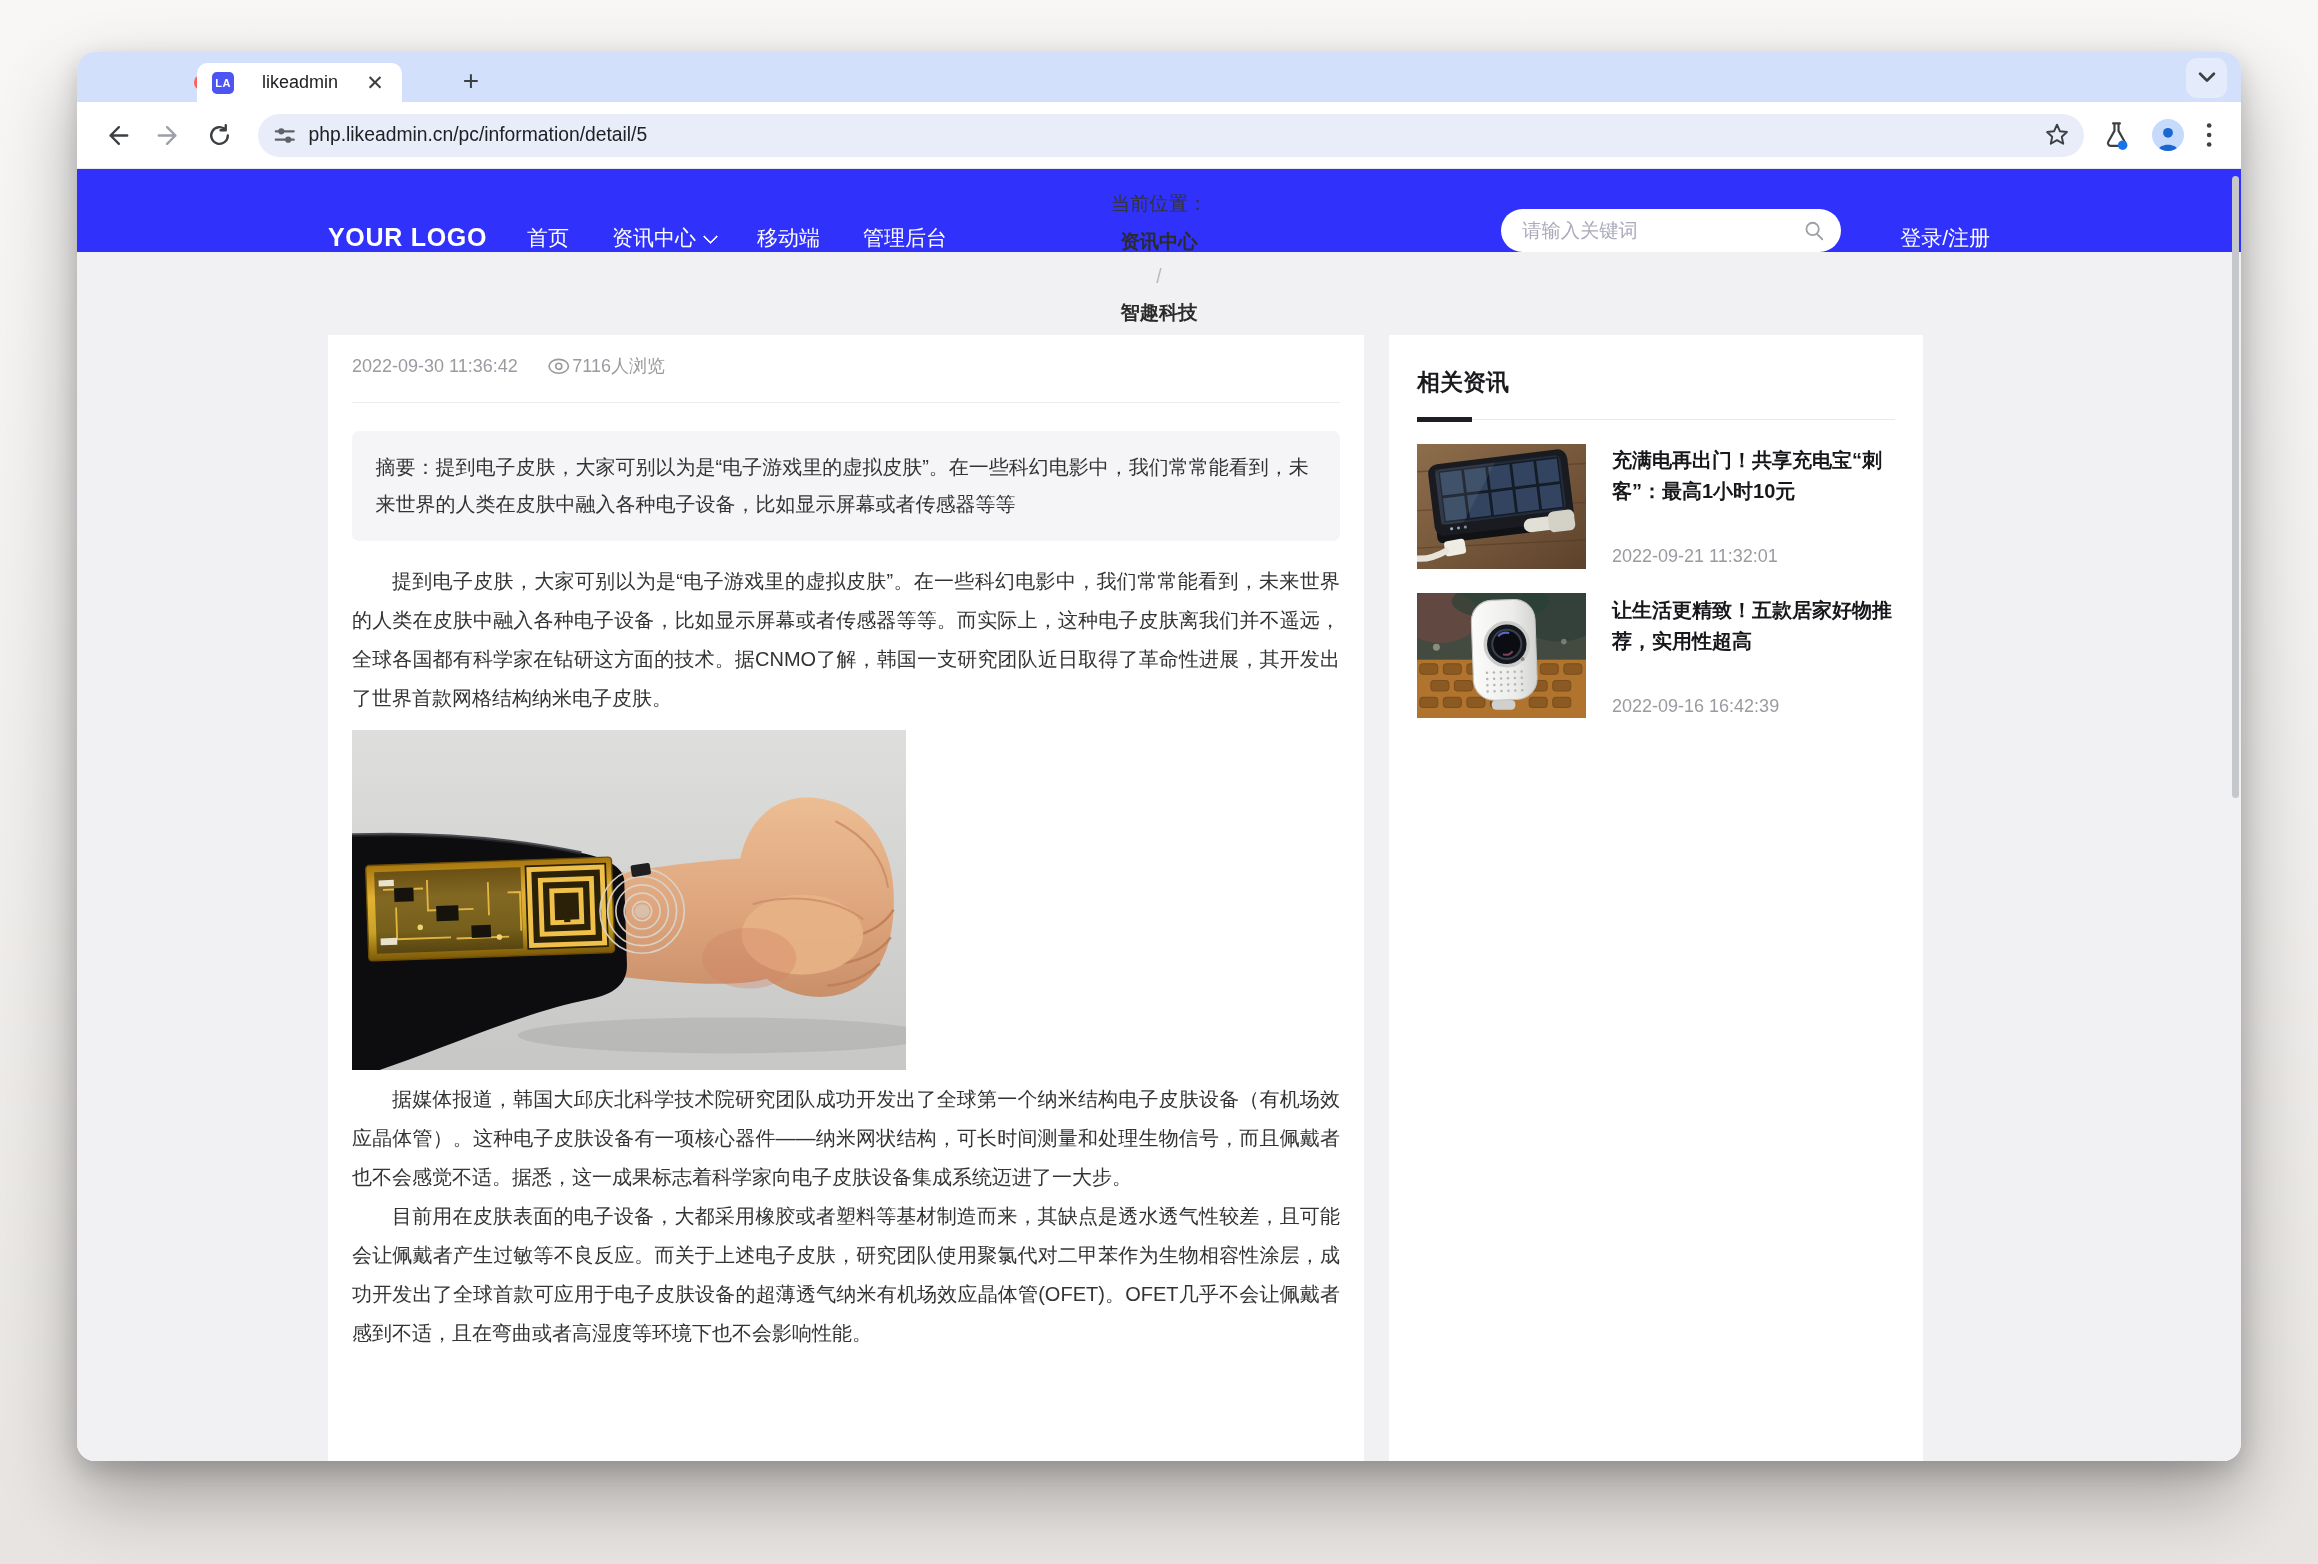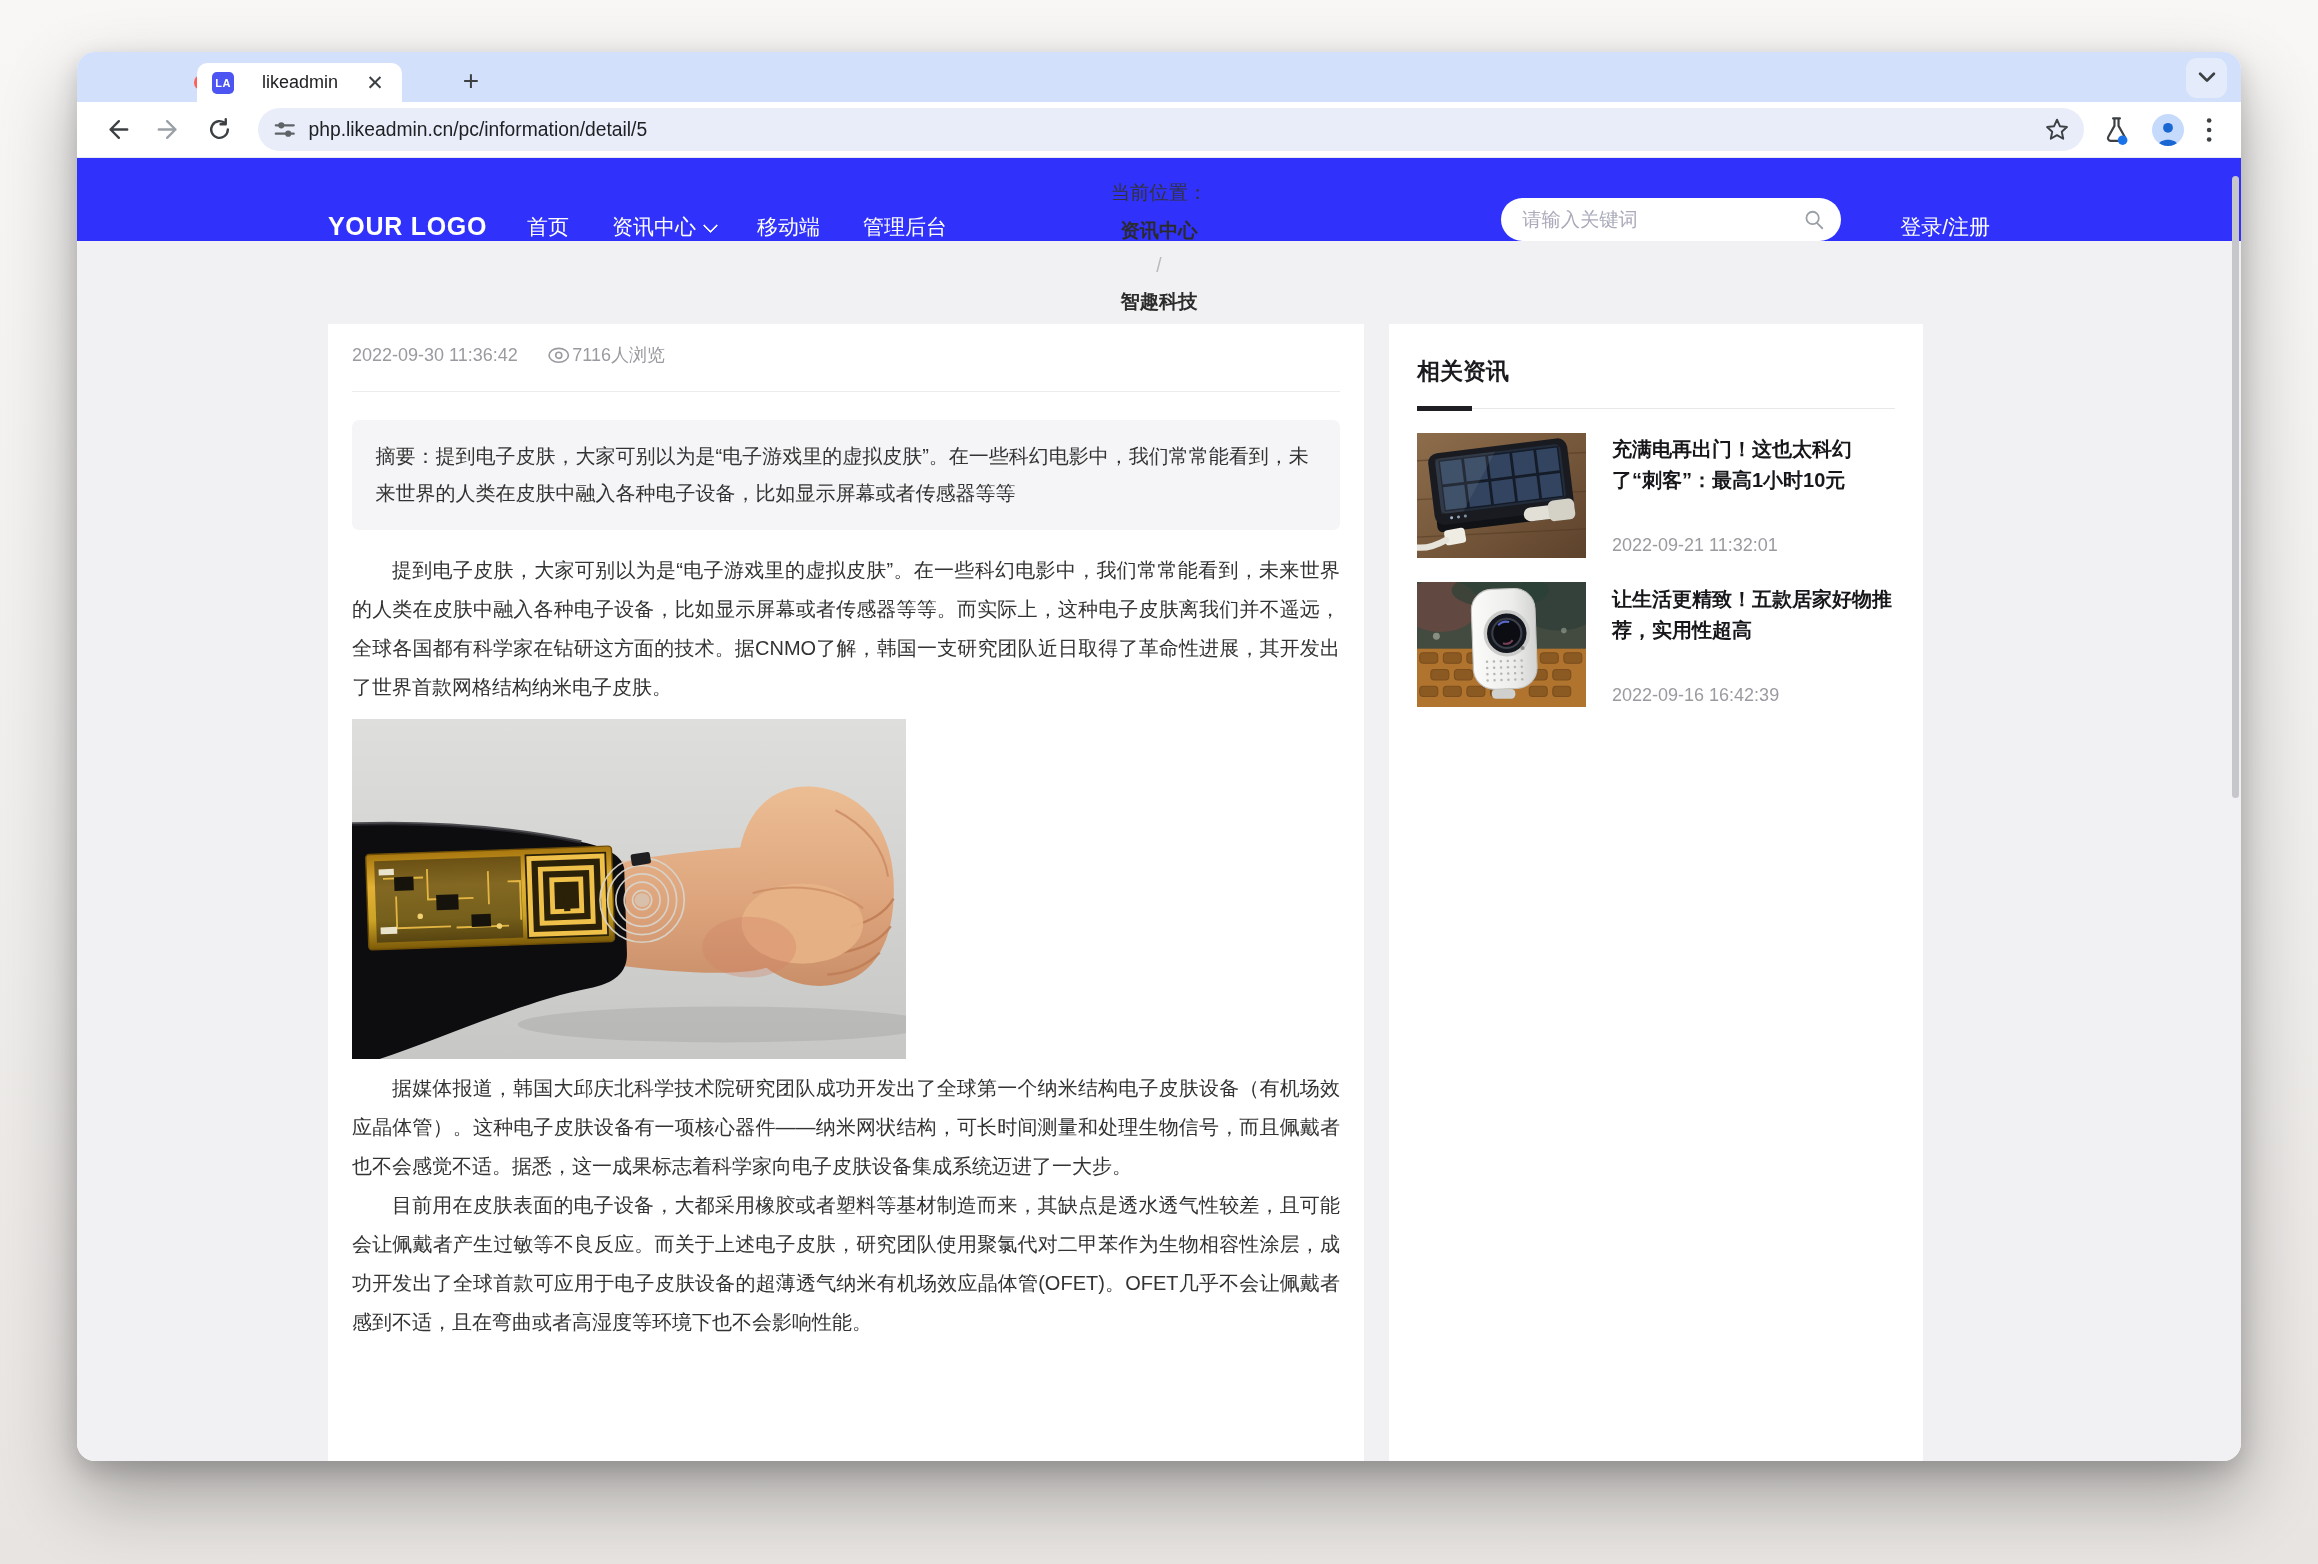--- a/index.html
+++ b/index.html
@@ -21,21 +21,21 @@
     border-radius:10.4px 10.4px 0 0; display:flex; align-items:center; padding:0 14px 0 15px; }
   .favicon { width:22px; height:22px; border-radius:4.8px; background:#4c54f2; color:#fff;
     font-size:11px; font-weight:bold; display:flex; align-items:center; justify-content:center; letter-spacing:0.3px; }
   .tab-title { margin-left:28px; font-size:18px; color:#202124; flex:1; white-space:nowrap; overflow:hidden; }
   .tab-close { font-size:21px; color:#3c4043; line-height:1; padding:2.8px 4.1px; border-radius:5.5px; }
   .newtab-btn { position:absolute; left:379px; bottom:5.5px; width:30px; height:30px; color:#3c4043;
     font-size:28px; line-height:28px; text-align:center; border-radius:50%; }
   .tabsearch-btn { position:absolute; right:14px; top:5.5px; width:41px; height:40px; border-radius:11px;
     background:#e4ecfc; display:flex; align-items:center; justify-content:center; }
 
-  .toolbar { height:56px; background:#fff; display:flex; align-items:center; padding:0 28px 0 23.5px;
+  .toolbar { height:67px; background:#fff; display:flex; align-items:center; padding:0 28px 0 23.5px;
     border-bottom:0.7px solid #e8eaed; flex:0 0 auto; }
   .nav-btn { width:33px; height:33px; display:flex; align-items:center; justify-content:center; border-radius:50%; margin-right:18px; }
   .omnibox { flex:1; height:43px; background:#e9edfa; border-radius:21.4px; margin:0 18px 0 4.1px;
     display:flex; align-items:center; padding:0 14px 0 15px; }
   .omni-url { margin-left:12.4px; font-size:19.3px; color:#202124; flex:1; white-space:nowrap; }
   .toolbar-right { display:flex; align-items:center; gap:21px; }
   .avatar-btn { width:32px; height:32px; border-radius:50%; background:#c6dafc; display:flex; align-items:flex-end; justify-content:center; overflow:hidden; }
 
   .page-scrollbar { position:absolute; right:2.1px; top:124px; width:7px; height:622px;
     background:#c6c7cb; border-radius:3.5px; z-index:40; }
@@ -342,21 +342,21 @@
                   <circle cx="56" cy="113" r="2.2" fill="#8fa2b4"></circle>
                 <circle cx="66" cy="113" r="2.2" fill="#7f92a4"></circle>
                 <rect x="150" y="112" width="50" height="20" rx="10" fill="#e2dfd6"></rect>
                 <rect x="186" y="106" width="38" height="30" rx="8" fill="#d4d1c7"></rect>
               </g>
               <rect x="40" y="138" width="30" height="22" rx="5" fill="#efece4" transform="rotate(-10 55 149)"></rect>
               <path d="M42,154 C28,162 12,166 0,165" stroke="#e6e3db" stroke-width="9" fill="none" stroke-linecap="round"></path>
             </svg>
           </div>
           <div class="related-body">
-            <div class="related-title">充满电再出门！这也太科幻了“刺客”：最高1小时10元</div>
+            <div class="related-title">充满电再出门！共享充电宝“刺客”：最高1小时10元</div>
             <div class="related-date">2022-09-21 11:32:01</div>
           </div>
         </div>
 
         <div class="related-item">
           <div class="related-thumb">
             <svg viewBox="0 0 244 180" preserveAspectRatio="none">
               <defs>
                 <linearGradient id="projbody" x1="0" y1="0" x2="1" y2="0">
                   <stop offset="0" stop-color="#fbfbfa"></stop>

